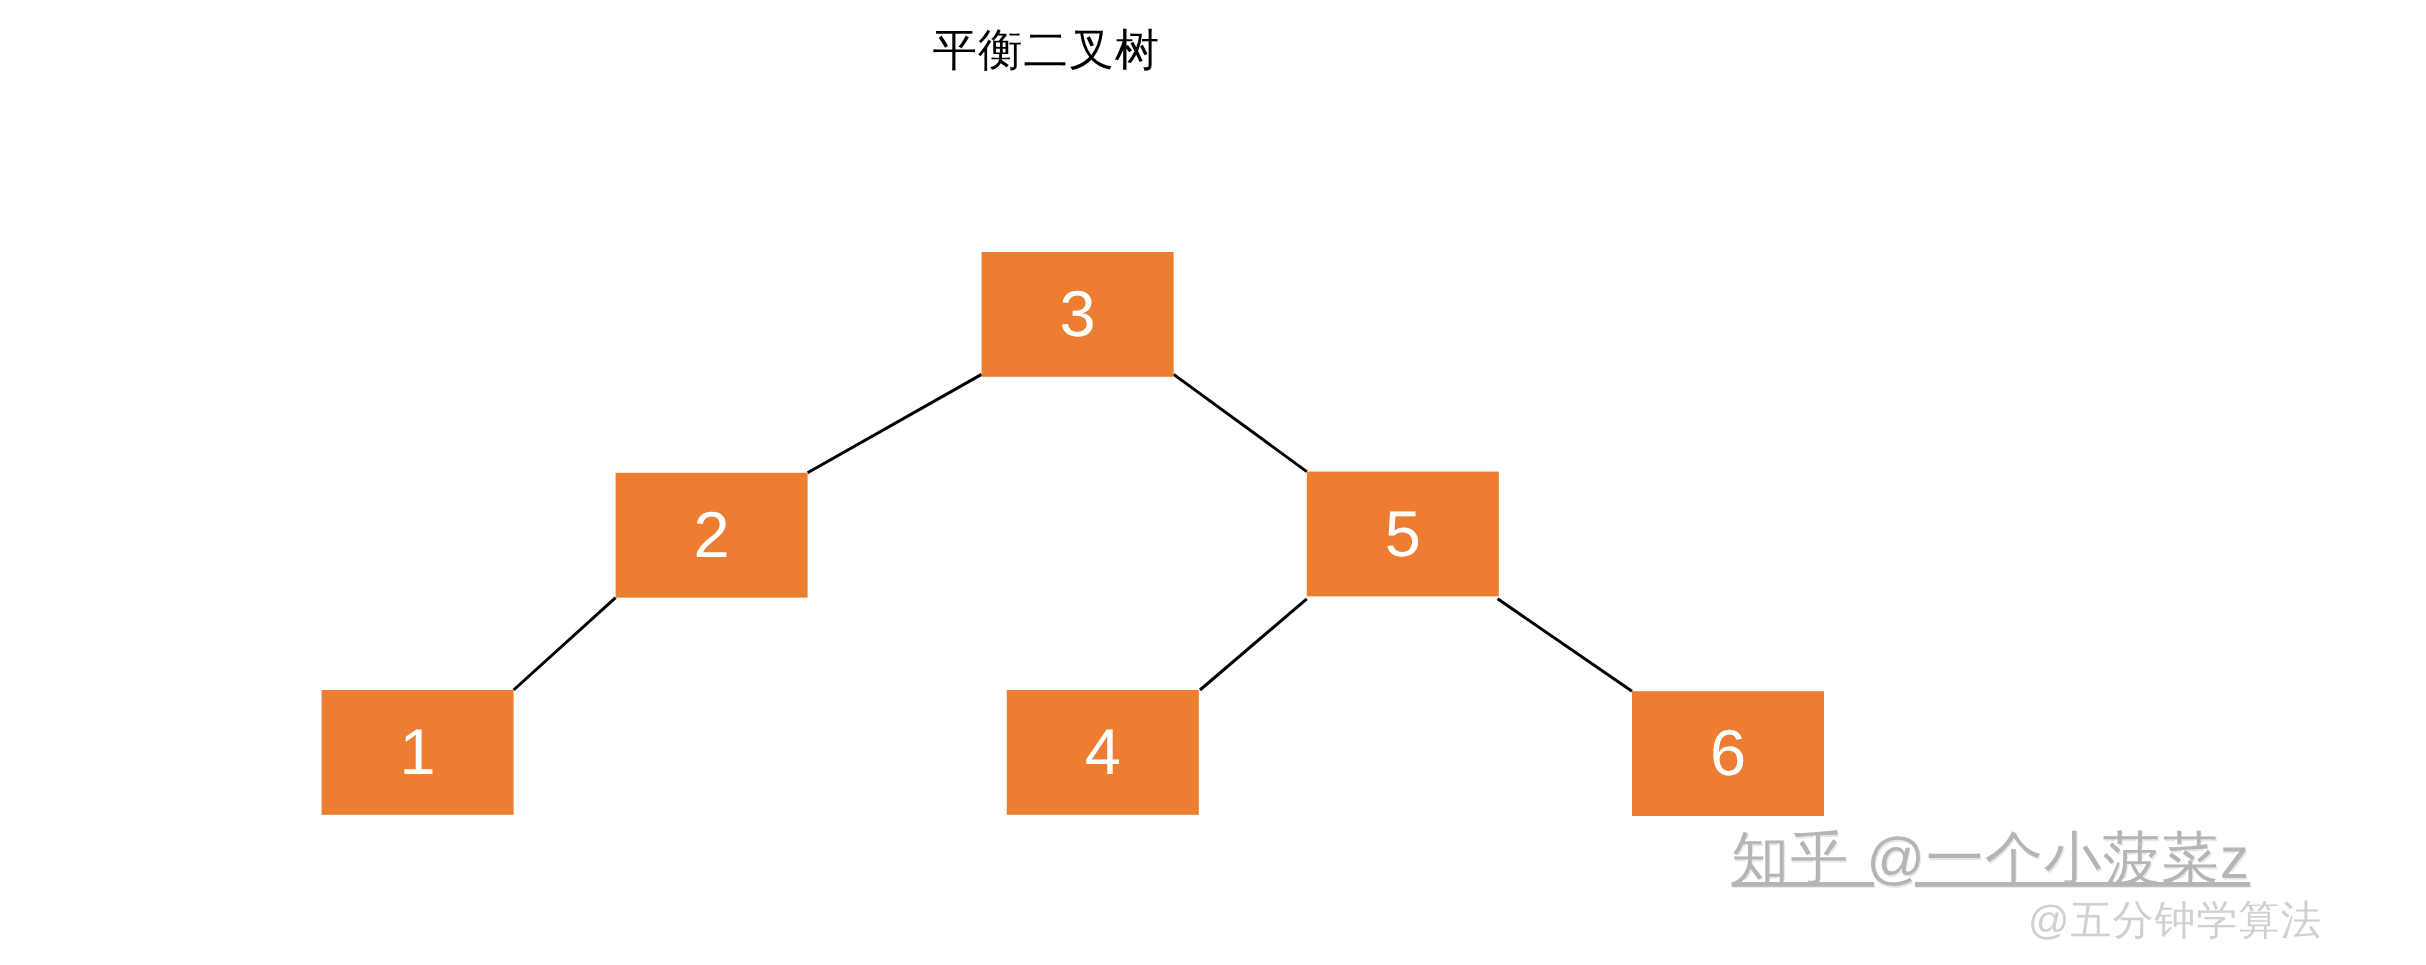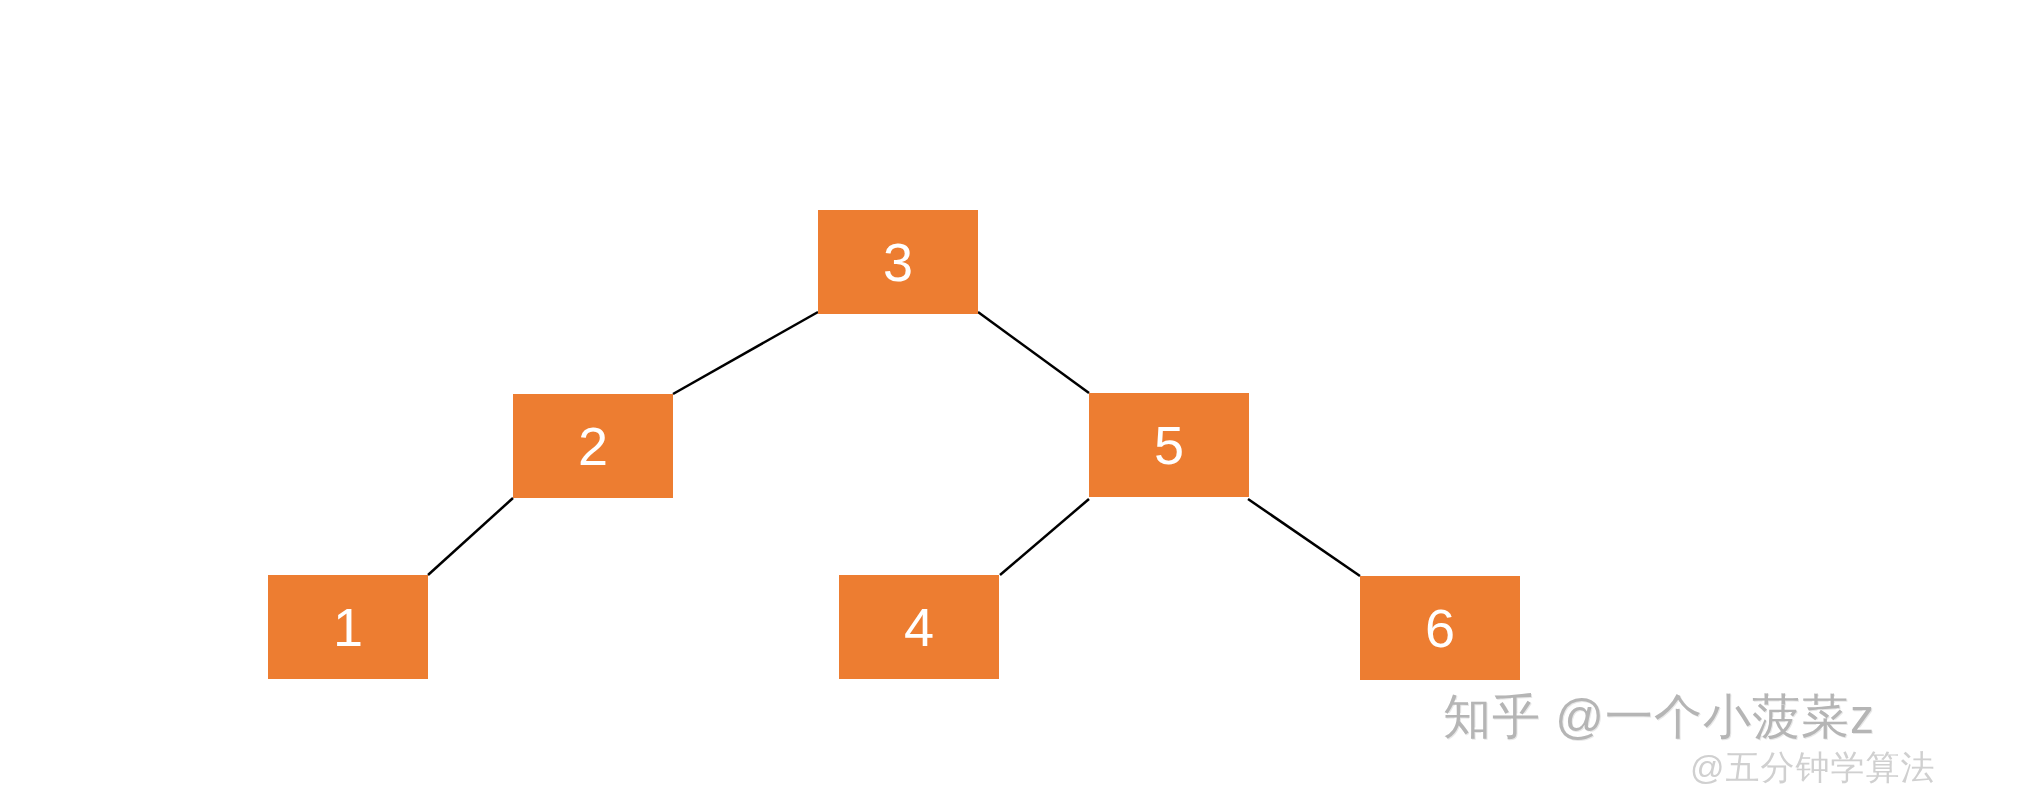--- a/index.html
+++ b/index.html
@@ -62,38 +62,40 @@
   .watermark-zhihu {
     position: absolute;
     left: 1443px;
     top: 692px;
     font-size: 48px;
     line-height: 1.05;
     color: #b5b5b5;
     white-space: nowrap;
     text-shadow: -2px -2px 0 #ffffff, 1px 1px 0 #e8e8e8;
     letter-spacing: 1px;
+    text-decoration: underline;
   }
   .watermark-secondary {
     position: absolute;
     left: 1690px;
     top: 750px;
     font-size: 34px;
     line-height: 1.05;
     color: #d0d0d0;
     white-space: nowrap;
     letter-spacing: 1px;
     text-align: center;
   }
 </style>
 </head>
 <body>
 
 <div class="canvas">
 
+  <div class="diagram-title">平衡二叉树</div>
 
   <svg class="edges-svg" viewBox="0 0 2022 804">
     <line x1="818" y1="312" x2="673" y2="394"></line>
     <line x1="978" y1="312" x2="1089" y2="393"></line>
     <line x1="513" y1="498" x2="428" y2="575"></line>
     <line x1="1089" y1="499" x2="1000" y2="575"></line>
     <line x1="1248" y1="499" x2="1360" y2="576"></line>
   </svg>
 
   <div class="tree-node node-3">

